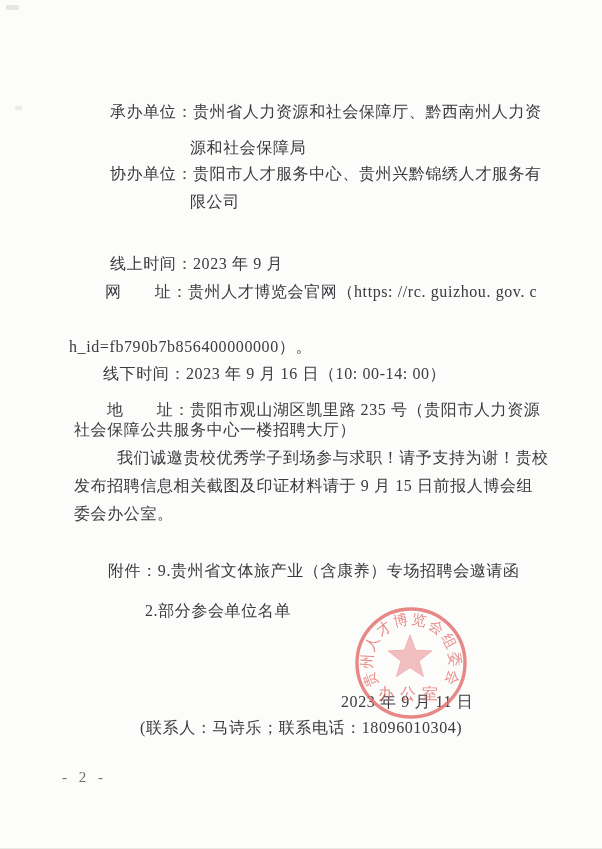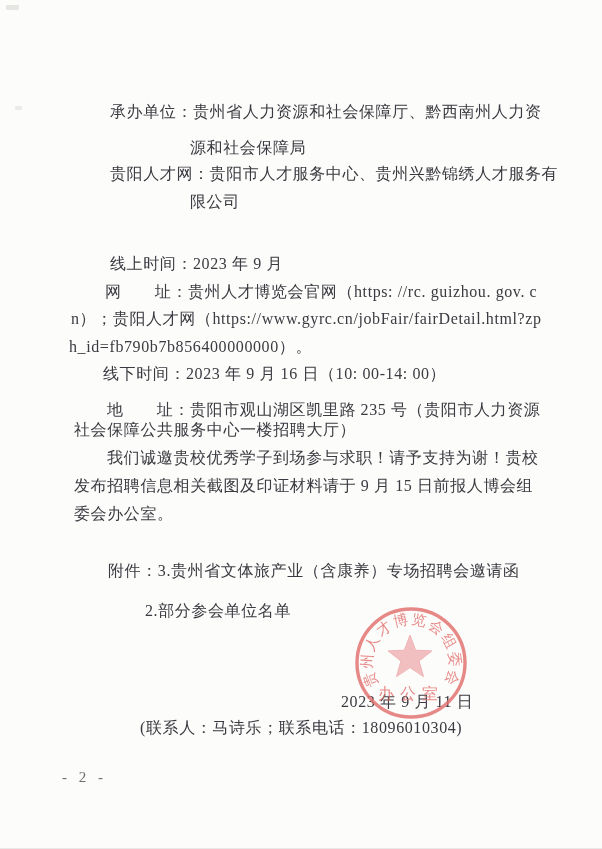--- a/index.html
+++ b/index.html
@@ -43,36 +43,35 @@
 </head>
 <body>
 
 <div class="page">
 
   <div class="artifact" style="left:6px;top:5px;width:13px;height:5px;opacity:.8;"></div>
   <div class="artifact" style="left:15px;top:106px;width:7px;height:4px;opacity:.6;"></div>
 
   <div class="line" style="left:110px;top:101px;">承办单位：贵州省人力资源和社会保障厅、黔西南州人力资</div>
   <div class="line" style="left:190px;top:129px;margin-top:8px;">源和社会保障局</div>
-  <div class="line" style="left:110px;top:163px;">贵阳人才网：贵阳市人才服务中心、贵州兴黔锦绣人才服务有</div>
+  <div class="line" style="left:110px;top:163px;">协办单位：贵阳市人才服务中心、贵州兴黔锦绣人才服务有</div>
   <div class="line" style="left:190px;top:191px;">限公司</div>
 
   <div class="line" style="left:110px;top:253px;">线上时间：2023 年 9 月</div>
   <div class="line" style="left:105px;top:281px;">网　　址：贵州人才博览会官网（https: //rc. guizhou. gov. c</div>
-  <div class="line" style="left:71px;top:308px;">n）；贵阳人才网（https://www.gyrc.cn/jobFair/fairDetail.html?zp</div>
   <div class="line" style="left:69px;top:336px;">h_id=fb790b7b856400000000）。</div>
   <div class="line" style="left:103px;top:363px;">线下时间：2023 年 9 月 16 日（10: 00-14: 00）</div>
   <div class="line" style="left:107px;top:391px;margin-top:8px;">地　　址：贵阳市观山湖区凯里路 235 号（贵阳市人力资源</div>
   <div class="line" style="left:74px;top:419px;">社会保障公共服务中心一楼招聘大厅）</div>
 
-  <div class="line" style="left:107px;top:447px;">我们诚邀贵校优秀学子到场参与求职！请予支持为谢！贵校</div>
+  <div class="line" style="left:117px;top:447px;">我们诚邀贵校优秀学子到场参与求职！请予支持为谢！贵校</div>
   <div class="line" style="left:74px;top:475px;">发布招聘信息相关截图及印证材料请于 9 月 15 日前报人博会组</div>
   <div class="line" style="left:74px;top:503px;">委会办公室。</div>
 
-  <div class="line" style="left:108px;top:560px;">附件：3.贵州省文体旅产业（含康养）专场招聘会邀请函</div>
+  <div class="line" style="left:108px;top:560px;">附件：9.贵州省文体旅产业（含康养）专场招聘会邀请函</div>
   <div class="line" style="left:145px;top:600px;">2.部分参会单位名单</div>
 
   <div class="line" style="left:341px;top:691px;">2023 年 9 月 11 日</div>
   <div class="line" style="left:140px;top:717px;">(联系人：马诗乐；联系电话：18096010304)</div>
 
   <svg class="seal" viewBox="325 578 165 180">
     <defs>
       <path id="sealArc" d="M 372.2 680.5 A 39 39 0 1 1 439.8 680.5" fill="none"></path>
     </defs>
     <circle cx="406" cy="661" r="54" fill="none" stroke="#e2706d" stroke-width="3.4"></circle>

